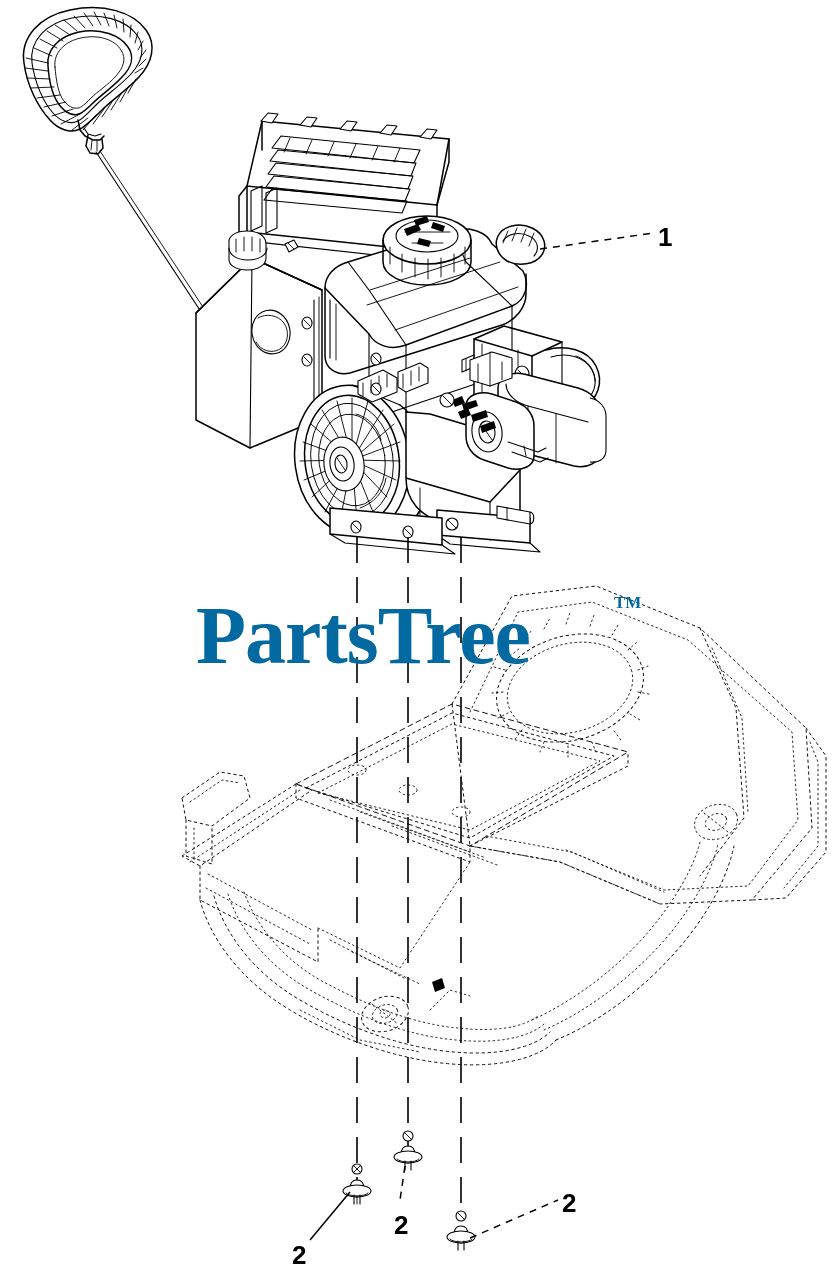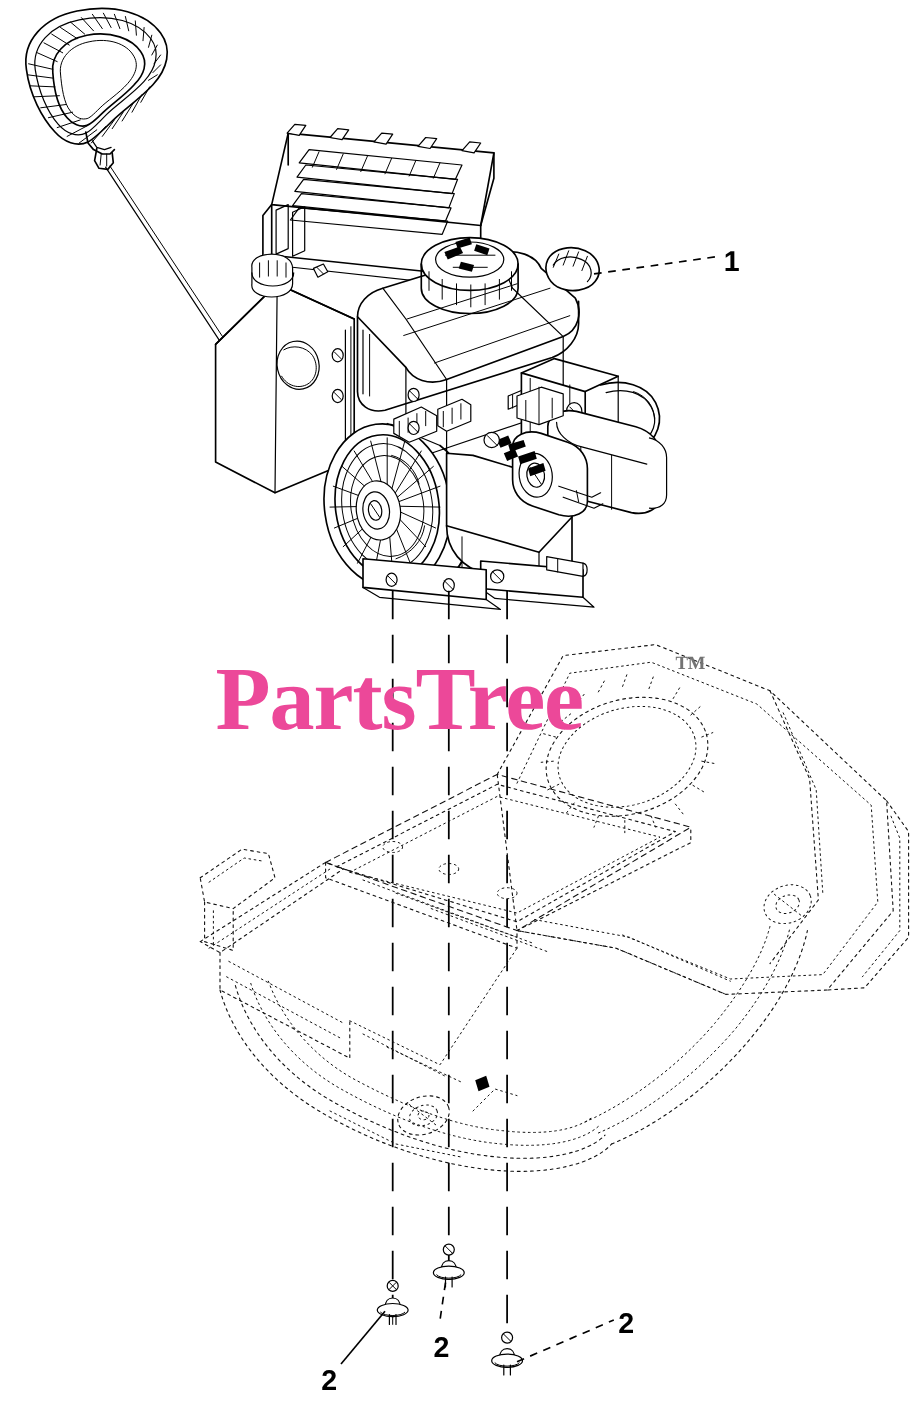--- a/index.html
+++ b/index.html
@@ -42,33 +42,33 @@
     top: 588px;
     width: 440px;
     height: 96px;
     pointer-events: none;
     user-select: none;
   }
   #watermark-text {
     font-family: "Liberation Serif", serif;
     font-size: 82px;
     font-weight: 700;
-    color: #ec4899;
+    color: #0369a1;
     letter-spacing: -1px;
     line-height: 96px;
     white-space: nowrap;
   }
   #watermark-tm {
     position: absolute;
     left: 418px;
     top: 6px;
     font-family: "Liberation Serif", serif;
     font-size: 17px;
     font-weight: 700;
-    color: #737373;
+    color: #0369a1;
     line-height: 1;
   }
 </style>
 </head>
 <body>
 
 <div id="page">
 
   <svg id="diagram-svg" viewBox="0 0 834 1280">
     <defs>

